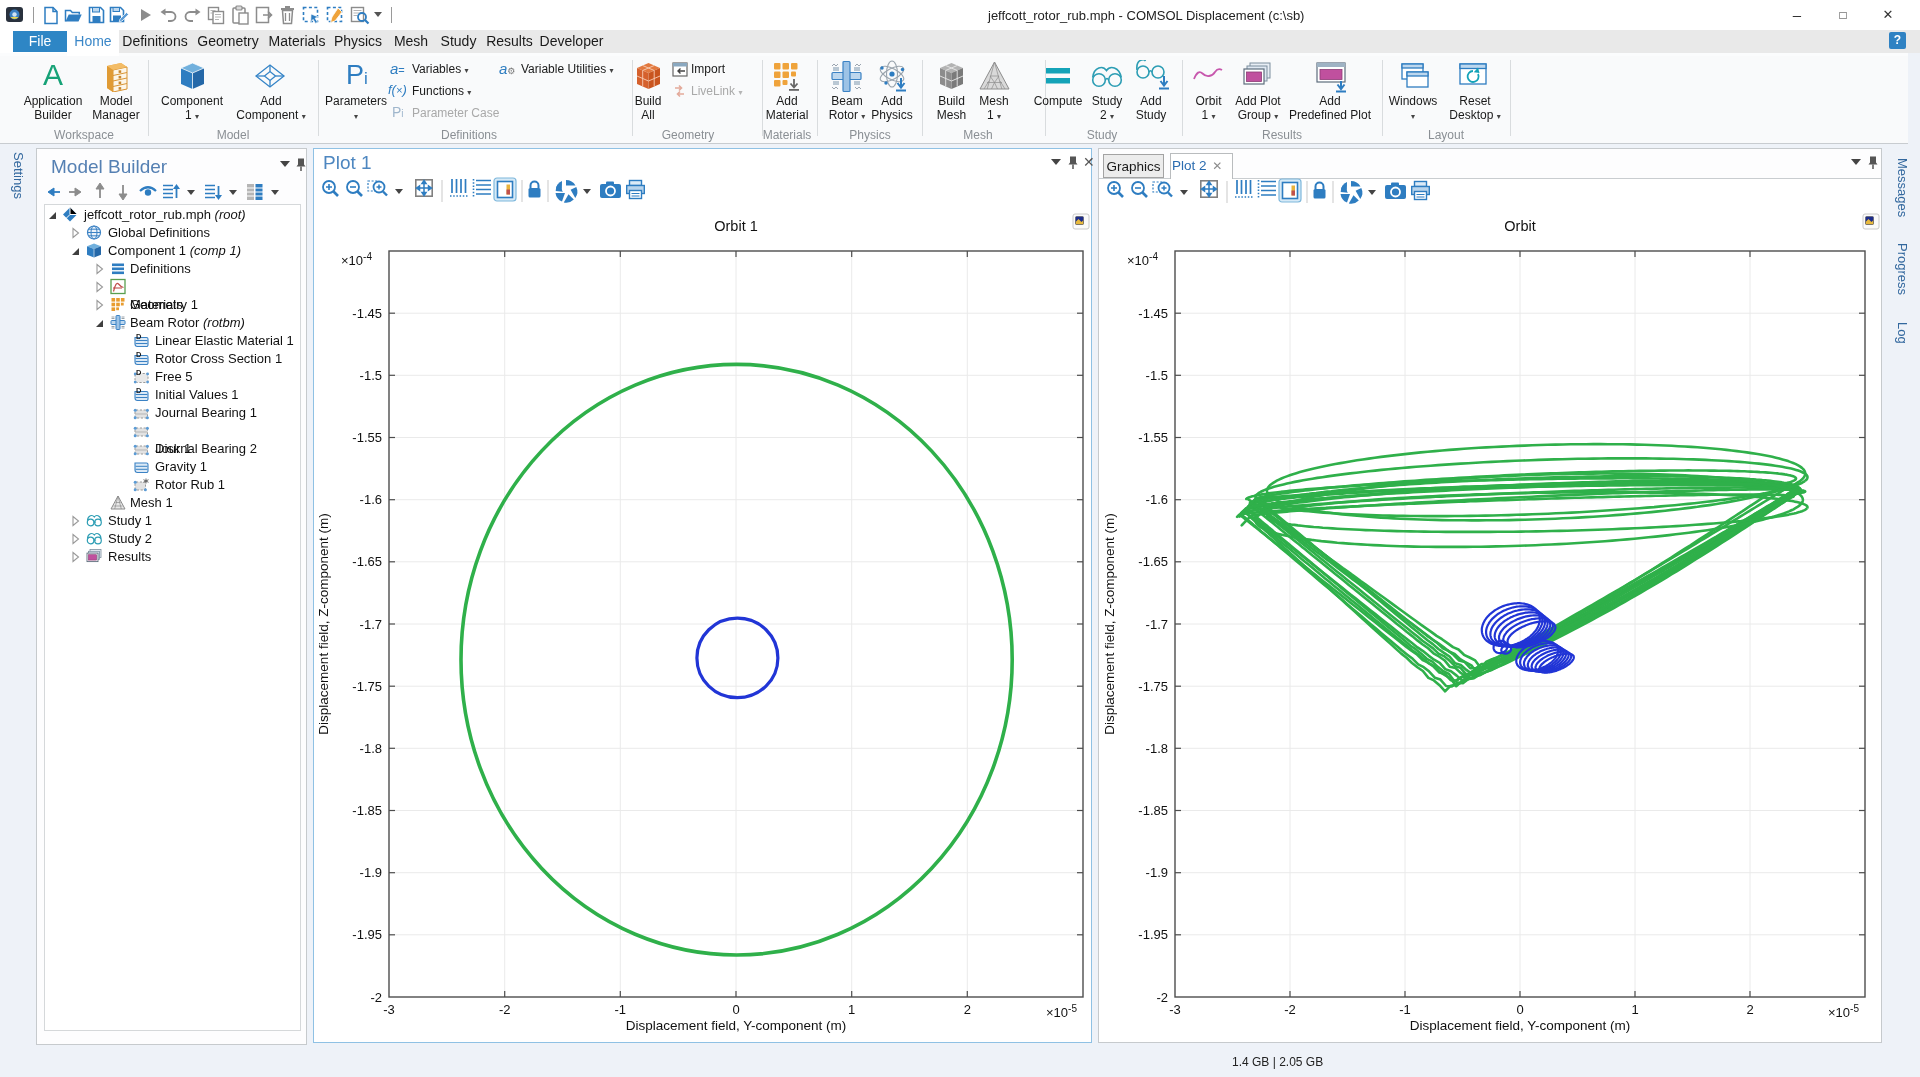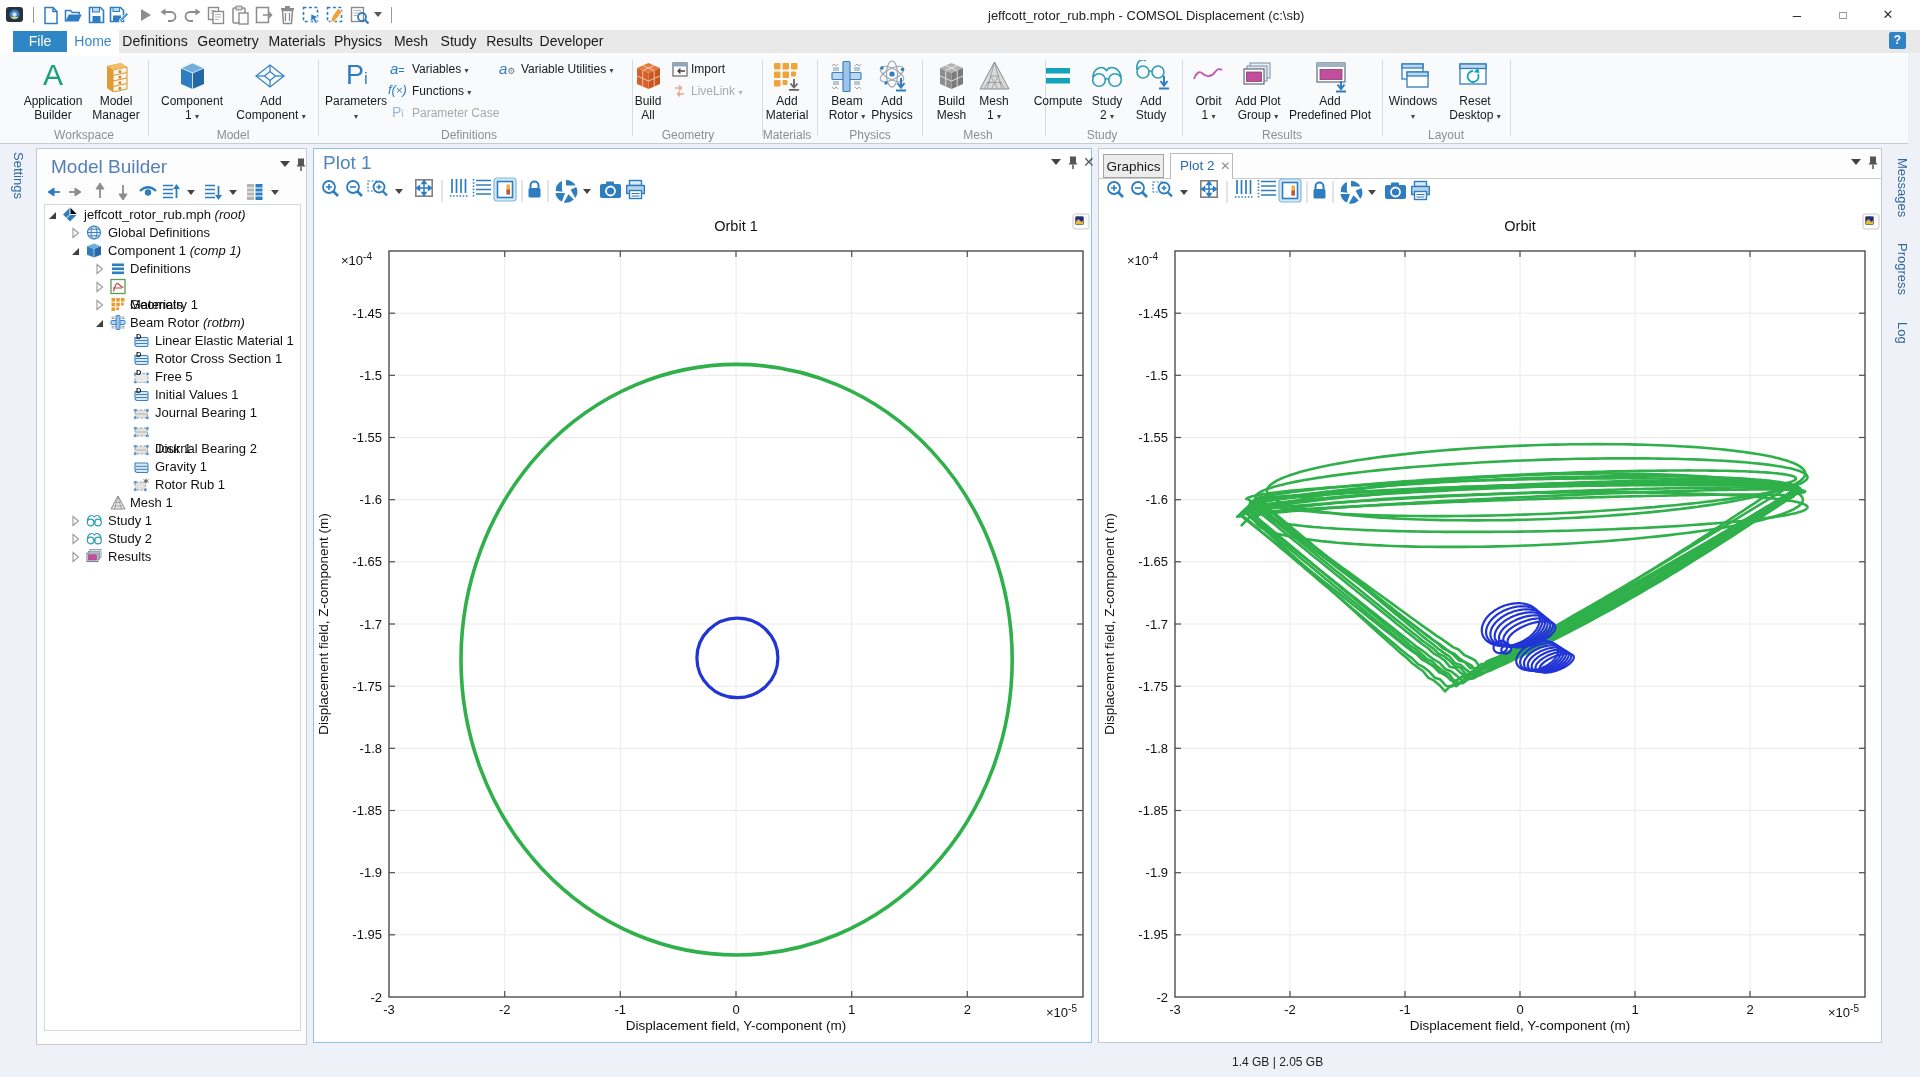--- a/index.html
+++ b/index.html
@@ -769,21 +769,21 @@
           </g>
 <ellipse cx="422.6" cy="452.7" rx="275.6" ry="295.3" fill="none" stroke="#2fb04a" stroke-width="3.6"></ellipse>
 <ellipse cx="423.4" cy="450.9" rx="40.5" ry="39.8" fill="none" stroke="#2135d6" stroke-width="3.2"></ellipse>
 </svg>
       </div>
   </div>
 
   <div id="rpanel" class="abs">
     <div class="tabsrow">
         <div class="abs" style="left:4px;top:5px;width:61px;height:24px;background:#ececec;border:1px solid #a3a3a3;font-size:13.5px;color:#1a1a1a;text-align:center;line-height:23px;">Graphics</div>
-        <div class="abs" style="left:71px;top:4px;width:63px;height:26px;background:#fff;border:1px solid #b9bcbe;border-bottom:none;font-size:13.5px;color:#2b6cb0;line-height:24px;padding-left:9px;">Plot 2 <span style="color:#8c8c8c;font-size:12px;margin-left:2px;">✕</span></div>
+        <div class="abs" style="left:71px;top:4px;width:63px;height:26px;background:#fff;border:1px solid #b9bcbe;border-bottom:none;font-size:13.5px;color:#2b6cb0;line-height:24px;padding-left:1px;">Plot 2 <span style="color:#8c8c8c;font-size:12px;margin-left:2px;">✕</span></div>
       </div>
     <svg class="abs" style="left:6px;top:29px" width="330" height="30" viewBox="0 0 330 30">
         <g fill="none" stroke="#2e7dc1">
           <circle cx="9" cy="10" r="6" stroke-width="1.8"></circle>
           <line x1="13.5" y1="14.5" x2="18" y2="19" stroke-width="2.6"></line>
           <path d="M6 10 h6 M9 7 v6" stroke-width="1.6"></path>
         </g>
         <g fill="none" stroke="#2e7dc1" transform="translate(24,0)">
           <circle cx="9" cy="10" r="6" stroke-width="1.8"></circle>
           <line x1="13.5" y1="14.5" x2="18" y2="19" stroke-width="2.6"></line>

